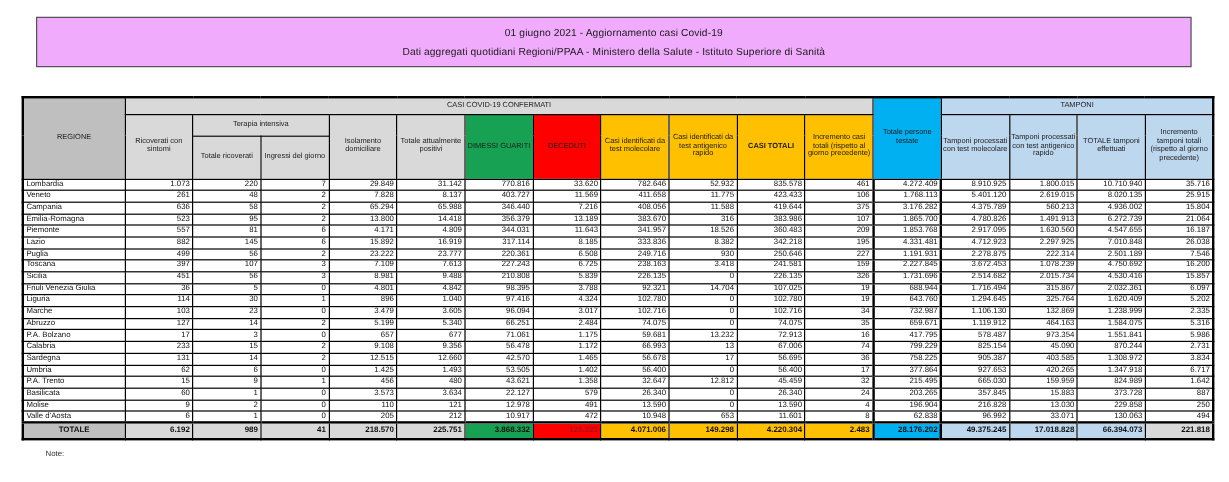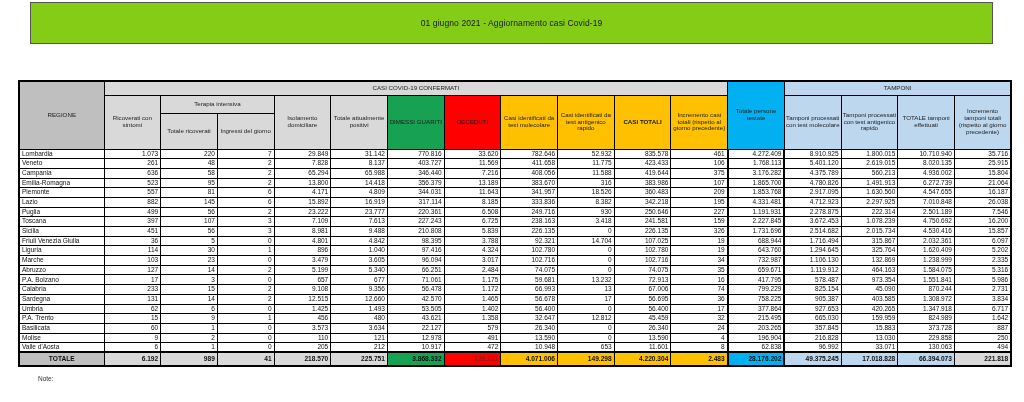--- a/index.html
+++ b/index.html
@@ -1,22 +1,22 @@
 <!DOCTYPE html>
 <html><head>
 <meta charset="utf-8">
 <style>
   html,body { margin:0; padding:0; }
   body {
     width:1024px; height:402px; background:#ffffff; position:relative;
     font-family:"Liberation Sans", sans-serif; overflow:hidden;
   }
   .title-box {
-    position:absolute; left:30px; top:2px; width:961px; height:40px;
-    border:1px solid #555; background:#84cc16;
+    position:absolute; left:30px; top:14px; width:961px; height:40px;
+    border:1px solid #555; background:#f0abfc;
     display:flex; flex-direction:column; justify-content:space-evenly; align-items:center;
   }
   .title-line { font-size:8.5px; color:#1a1a1a; letter-spacing:.1px; }
 
   table.covid {
     position:absolute; left:18px; top:80px; width:992px; height:286px;
     border-collapse:collapse; table-layout:fixed; border:2px solid #000;
   }
   .covid th, .covid td { border:1px solid #000; overflow:hidden; }
   .covid th {
@@ -57,20 +57,21 @@
   td.t-cyan   { background:var(--cyan); }
   td.t-blue   { background:var(--light-blue); }
 
   .note { position:absolute; left:38px; top:375px; font-size:6.5px; color:#333; }
 </style>
 </head>
 <body style="--green: #17A253; --red: #FE0000; --yellow: #FFC000; --cyan: #00B0F0; --light-blue: #BDD7EE; --gray-header: #BFBFBF; --gray-light: #D9D9D9;">
 
 <div class="title-box">
   <div class="title-line">01 giugno 2021 - Aggiornamento casi Covid-19</div>
+  <div class="title-line">Dati aggregati quotidiani Regioni/PPAA - Ministero della Salute - Istituto Superiore di Sanità</div>
 </div>
 
 <table class="covid">
   <colgroup>
     <col style="width:85px">
     <col span="16" style="width:56.7px">
   </colgroup>
   <thead>
     <tr class="banner-row">
       <th rowspan="3" class="gray-dark">REGIONE</th>

